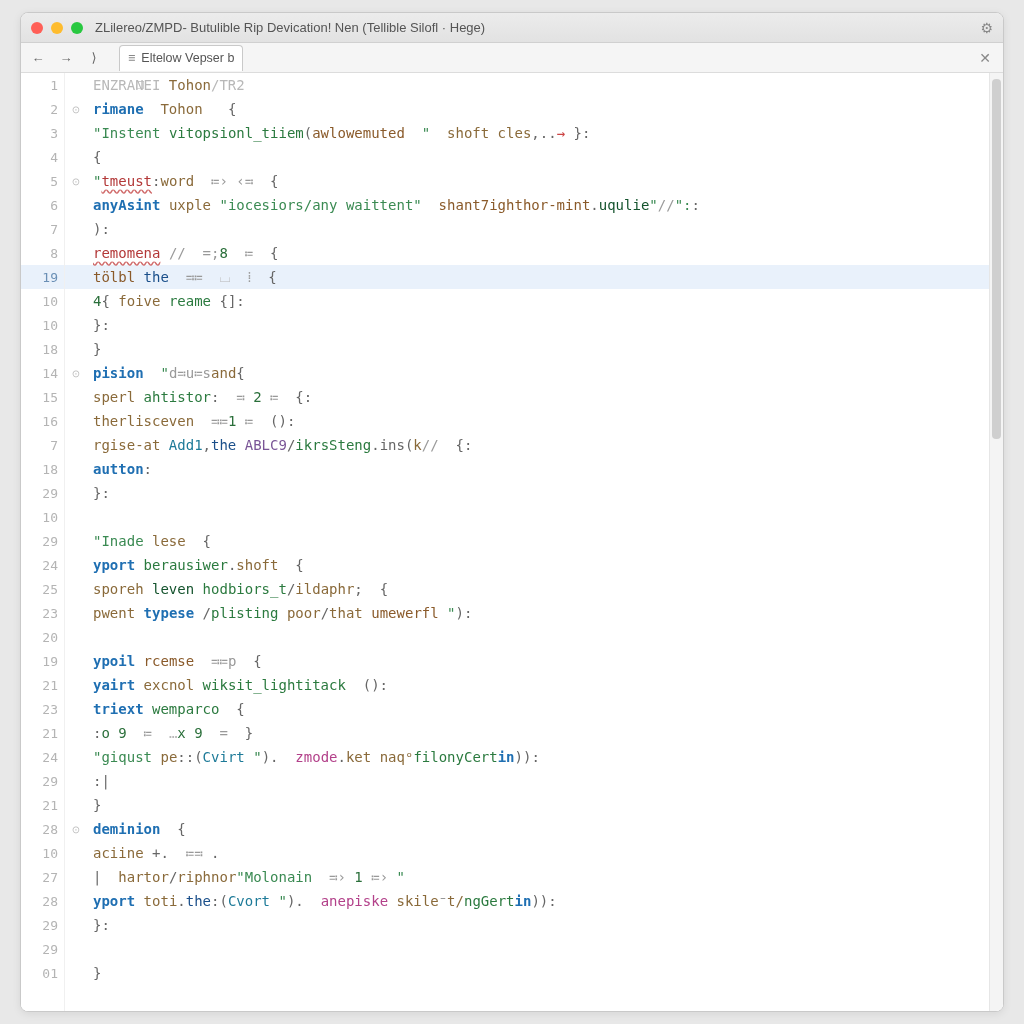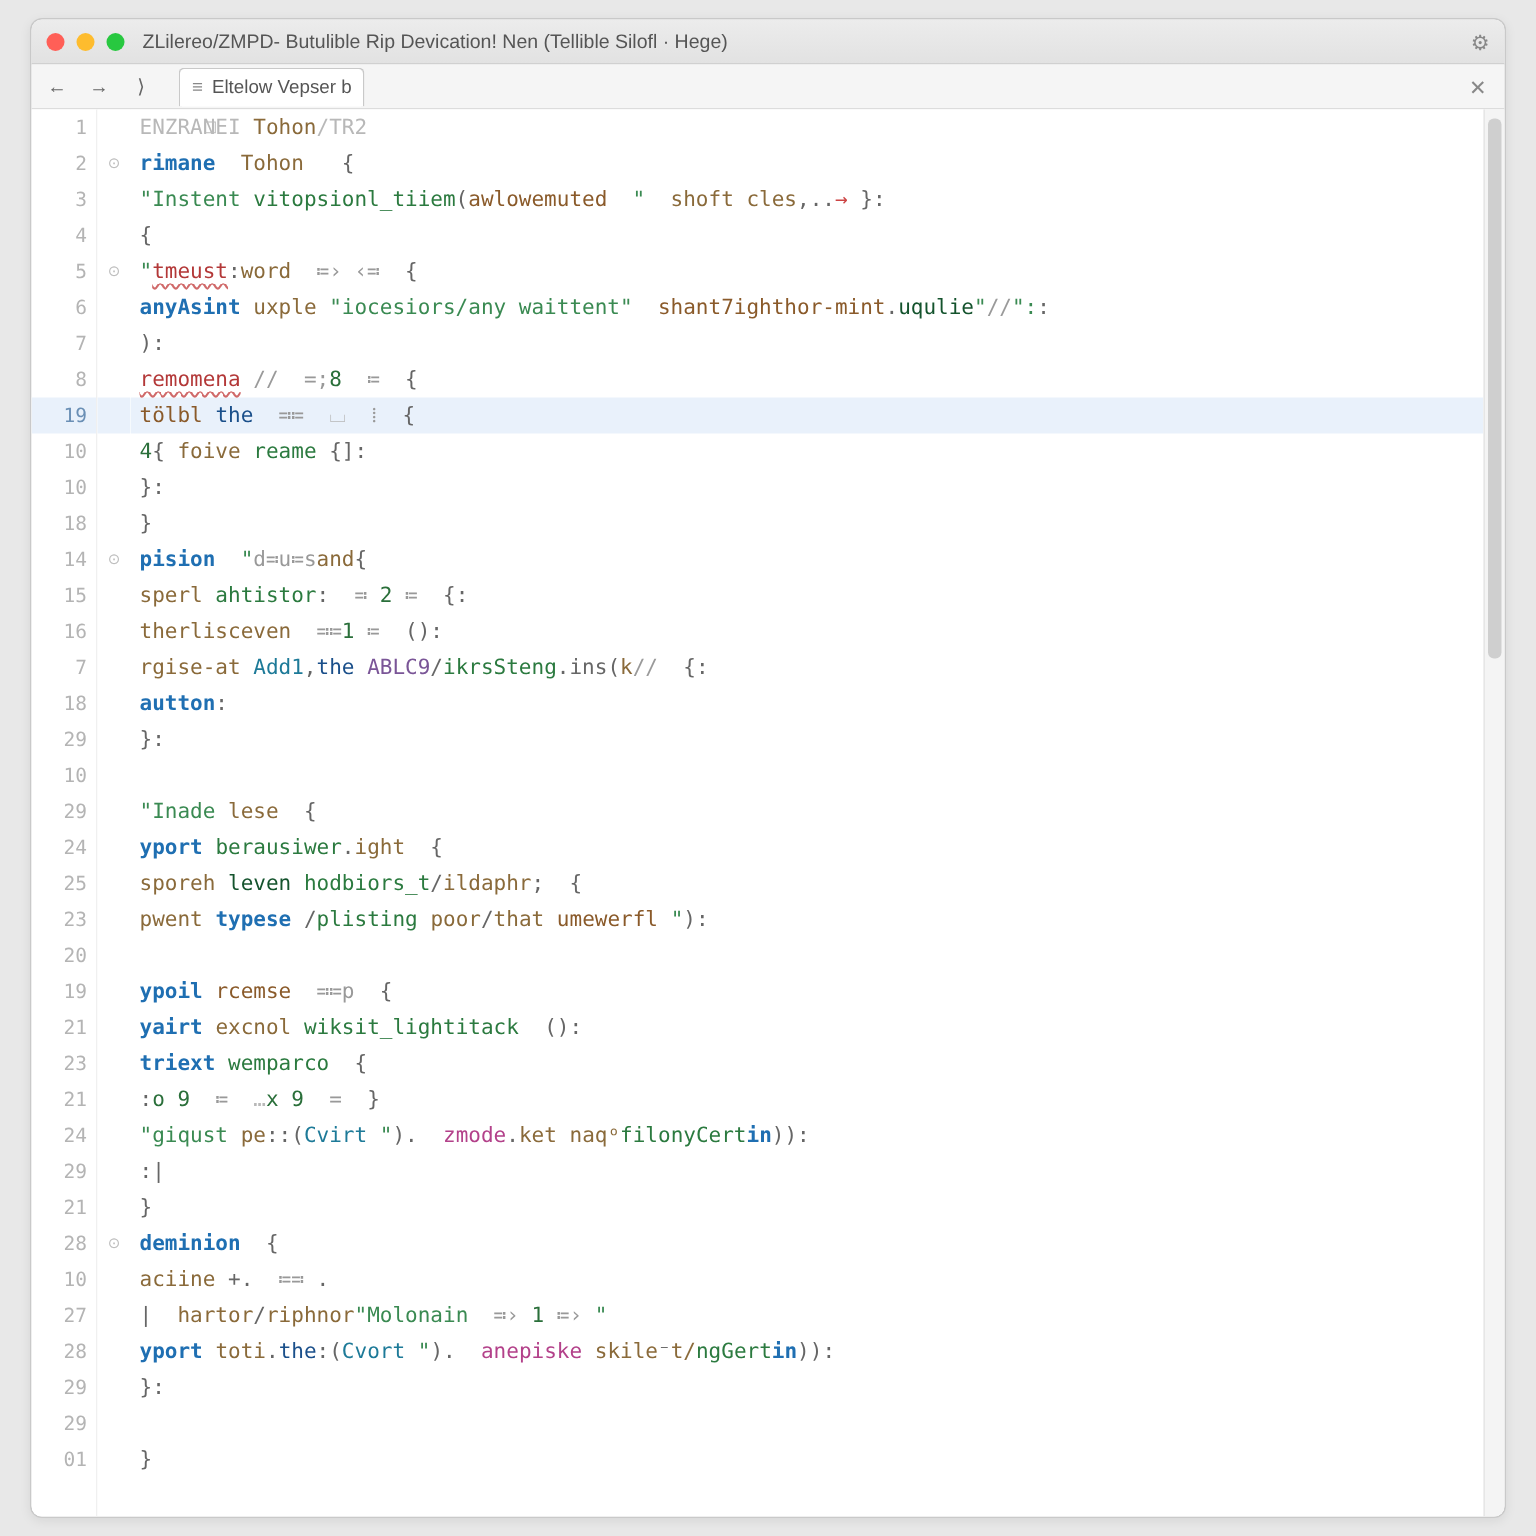--- a/index.html
+++ b/index.html
@@ -195,21 +195,21 @@
         <div class="line">    <span class="t-punc">}:</span></div>
         <div class="line"><span class="t-punc">}</span></div>
         <div class="line">    <span class="t-key">pision</span><span class="t-punc">  </span><span class="t-str">"</span><span class="t-op">d≕u≔s</span><span class="t-ident">and</span><span class="t-punc">{</span></div>
         <div class="line">        <span class="t-ident">sperl </span><span class="t-func">ahtistor</span><span class="t-punc">:  </span><span class="t-op">≕ </span><span class="t-num">2</span><span class="t-op"> ≔  </span><span class="t-punc">{:</span></div>
         <div class="line">        <span class="t-ident">therlisceven</span><span class="t-op">  ≕≔</span><span class="t-num">1</span><span class="t-op"> ≔  </span><span class="t-punc">():</span></div>
         <div class="line">        <span class="t-ident">rgise-at </span><span class="t-type">Add1</span><span class="t-punc">,</span><span class="t-key2">the</span><span class="t-punc"> </span><span class="t-var">ABLC9</span><span class="t-punc">/</span><span class="t-func">ikrsSteng</span><span class="t-punc">.ins(</span><span class="t-ident">k</span><span class="t-comm">//  </span><span class="t-punc">{:</span></div>
         <div class="line">        <span class="t-key">autton</span><span class="t-punc">:</span></div>
         <div class="line">    <span class="t-punc">}:</span></div>
         <div class="line"></div>
         <div class="line">    <span class="t-str">"Inade</span><span class="t-punc"> </span><span class="t-ident">lese</span><span class="t-punc">  {</span></div>
-        <div class="line">        <span class="t-key">yport</span><span class="t-punc"> </span><span class="t-func">berausiwer</span><span class="t-punc">.</span><span class="t-ident">ight</span><span class="t-punc">  {</span></div>
+        <div class="line">        <span class="t-key">yport</span><span class="t-punc"> </span><span class="t-func">berausiwer</span><span class="t-punc">.</span><span class="t-ident">shoft</span><span class="t-punc">  {</span></div>
         <div class="line">        <span class="t-ident">sporeh</span><span class="t-punc"> </span><span class="t-green2">leven</span><span class="t-punc"> </span><span class="t-func">hodbiors_t</span><span class="t-punc">/</span><span class="t-ident">ildaphr</span><span class="t-punc">;  {</span></div>
         <div class="line">        <span class="t-ident">pwent</span><span class="t-punc"> </span><span class="t-key">typese </span><span class="t-punc">/</span><span class="t-func">plisting</span><span class="t-punc"> </span><span class="t-ident">poor</span><span class="t-punc">/</span><span class="t-ident">that</span><span class="t-punc"> </span><span class="t-brown">umewerfl</span><span class="t-str"> "</span><span class="t-punc">):</span></div>
         <div class="line"></div>
         <div class="line">        <span class="t-key">ypoil</span><span class="t-punc"> </span><span class="t-brown">rcemse</span><span class="t-op">  ≕≔p  </span><span class="t-punc">{</span></div>
         <div class="line">            <span class="t-key">yairt</span><span class="t-punc"> </span><span class="t-ident">excnol</span><span class="t-punc"> </span><span class="t-func">wiksit_lightitack</span><span class="t-punc">  ():</span></div>
         <div class="line">                <span class="t-key">triext</span><span class="t-punc"> </span><span class="t-func">wemparco</span><span class="t-punc">  {</span></div>
         <div class="line">                    <span class="t-punc">:</span><span class="t-num">o 9</span><span class="t-op">  ≔  </span><span class="t-dim">…</span><span class="t-num">x 9</span><span class="t-op">  =</span><span class="t-punc">  }</span></div>
         <div class="line">                    <span class="t-str">"giqust</span><span class="t-punc"> </span><span class="t-ident">pe</span><span class="t-punc">::(</span><span class="t-type">Cvirt </span><span class="t-str">"</span><span class="t-punc">). </span><span class="t-pink"> zmode</span><span class="t-punc">.</span><span class="t-ident">ket</span><span class="t-punc"> </span><span class="t-ident">naqᵒ</span><span class="t-func">filonyCert</span><span class="t-key">in</span><span class="t-punc">)):</span></div>
         <div class="line">                    <span class="t-punc">:|</span></div>
         <div class="line">                <span class="t-punc">}</span></div>

